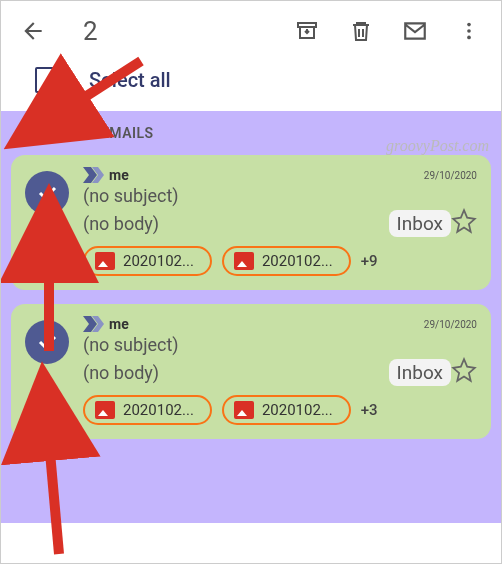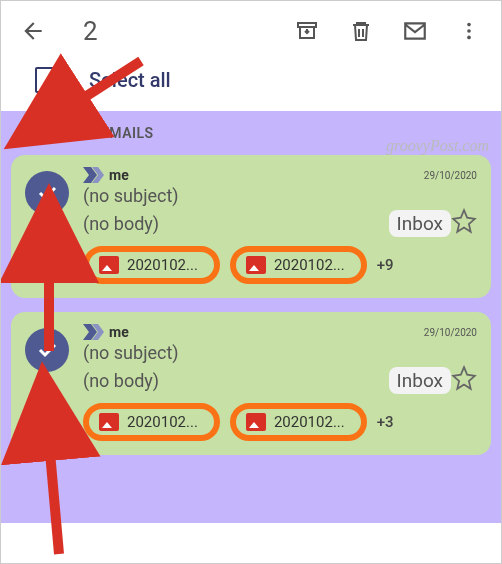--- a/index.html
+++ b/index.html
@@ -129,21 +129,21 @@
   .star {
     color:#666;
   }
   .attach-row {
     display:flex;
     gap:10px;
     align-items:center;
     margin-top:8px;
   }
   .attach {
-    border:6px solid #f97316;
+    border:2px solid #f97316;
     border-radius:20px;
     padding:4px 16px 4px 10px;
     display:flex;
     align-items:center;
     gap:8px;
     font-size:15px;
     color:#333;
   }
   .img-ico {
     width:20px;height:18px;

